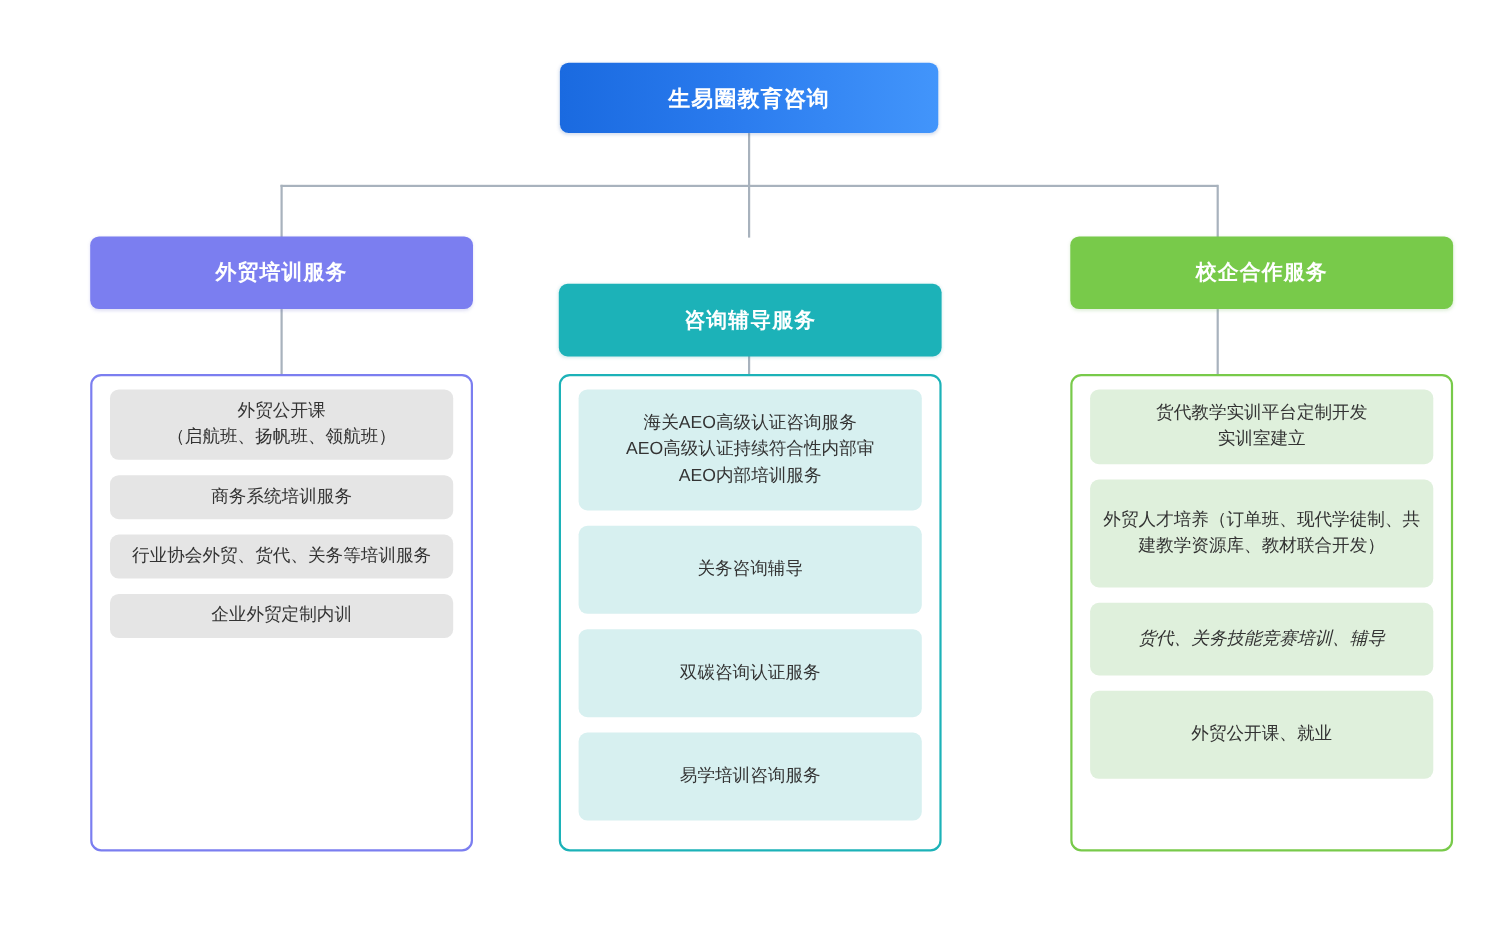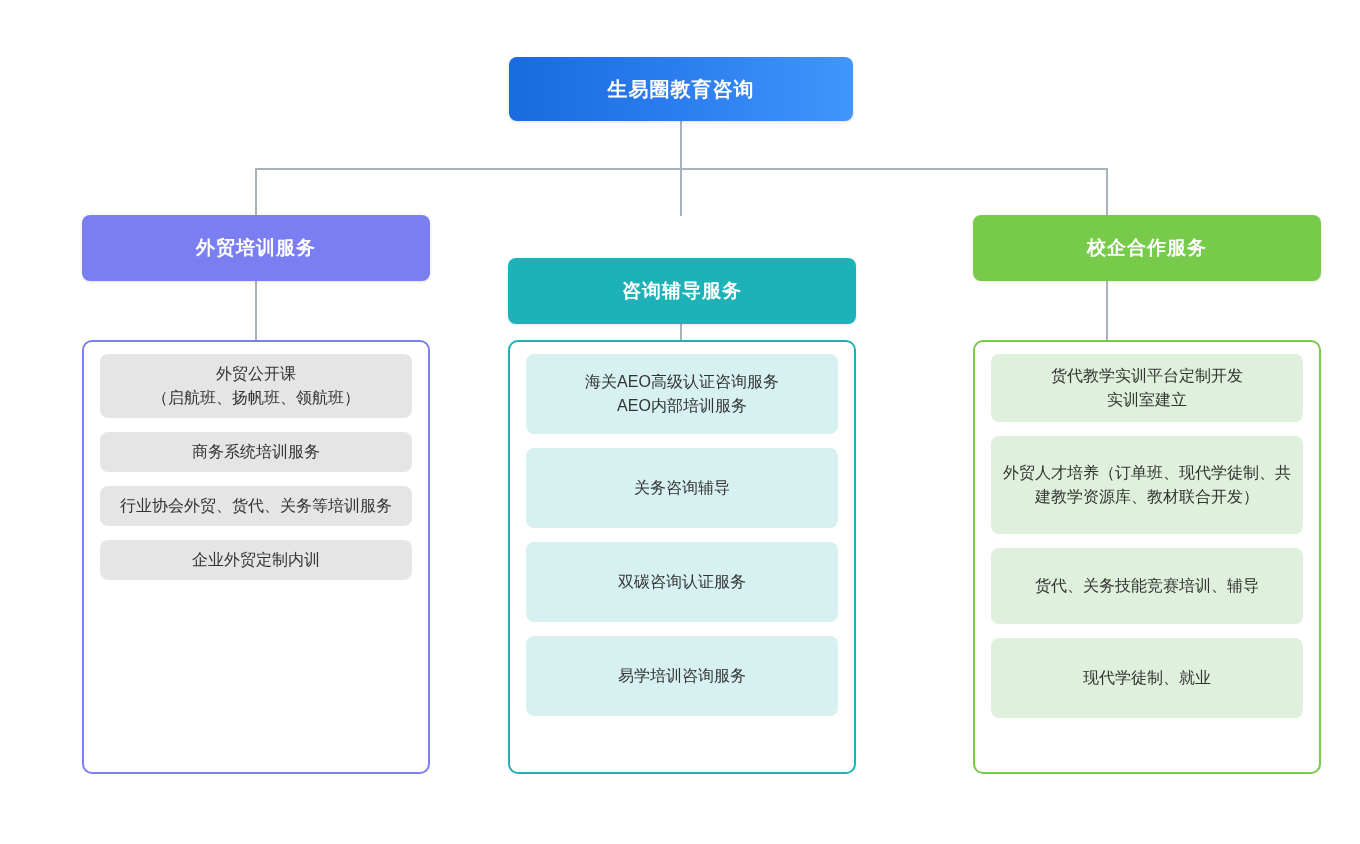--- a/index.html
+++ b/index.html
@@ -118,27 +118,27 @@
     font-size: 16px;
     line-height: 1.5;
     padding: 8px 10px;
     margin-bottom: 14px;
   }
   .item-card:last-child { margin-bottom: 0; align-items: center; }
 
   .card-purple { background: #e5e5e5; }
   .card-teal   { background: #d7f0f0; }
   .card-green  { background: #dff0dc; }
-  .col-middle .item-card:nth-child(1) { height: 80px; }
+  .col-middle .item-card:nth-child(1) { height: 110px; }
   .col-middle .item-card:nth-child(2),
   .col-middle .item-card:nth-child(3),
   .col-middle .item-card:nth-child(4) { height: 80px; }
   .col-right  .item-card:nth-child(1) { height: 68px; }
   .col-right  .item-card:nth-child(2) { height: 98px; justify-content: flex-end; }
-  .col-right  .item-card:nth-child(3) { height: 76px; }
+  .col-right  .item-card:nth-child(3) { height: 66px; font-style: italic; }
   .col-right  .item-card:nth-child(4) { height: 80px; }
 
   .card-line { display: block; }
 </style>
 </head>
 <body>
 
 <div id="chart-root">
 
   <div class="connector-layer">
@@ -182,20 +182,21 @@
 
   <div class="column col-middle">
     <div class="cat-header hdr-teal">
       <span class="cat-title">咨询辅导服务</span>
     </div>
   </div>
   <div class="items-box box-teal col-middle-box col-middle" style="left:508px; top:340px;">
     <div class="item-card card-teal">
       <span>
         <span class="card-line">海关AEO高级认证咨询服务</span>
+        <span class="card-line">AEO高级认证持续符合性内部审</span>
         <span class="card-line">AEO内部培训服务</span>
       </span>
     </div>
     <div class="item-card card-teal">
       <span>关务咨询辅导</span>
     </div>
     <div class="item-card card-teal">
       <span>双碳咨询认证服务</span>
     </div>
     <div class="item-card card-teal">
@@ -215,17 +216,17 @@
         <span class="card-line">实训室建立</span>
       </span>
     </div>
     <div class="item-card card-green">
       <span>外贸人才培养（订单班、现代学徒制、共建教学资源库、教材联合开发）</span>
     </div>
     <div class="item-card card-green">
       <span>货代、关务技能竞赛培训、辅导</span>
     </div>
     <div class="item-card card-green">
-      <span>现代学徒制、就业</span>
+      <span>外贸公开课、就业</span>
     </div>
   </div>
 
 </div>
 
 </body></html>

